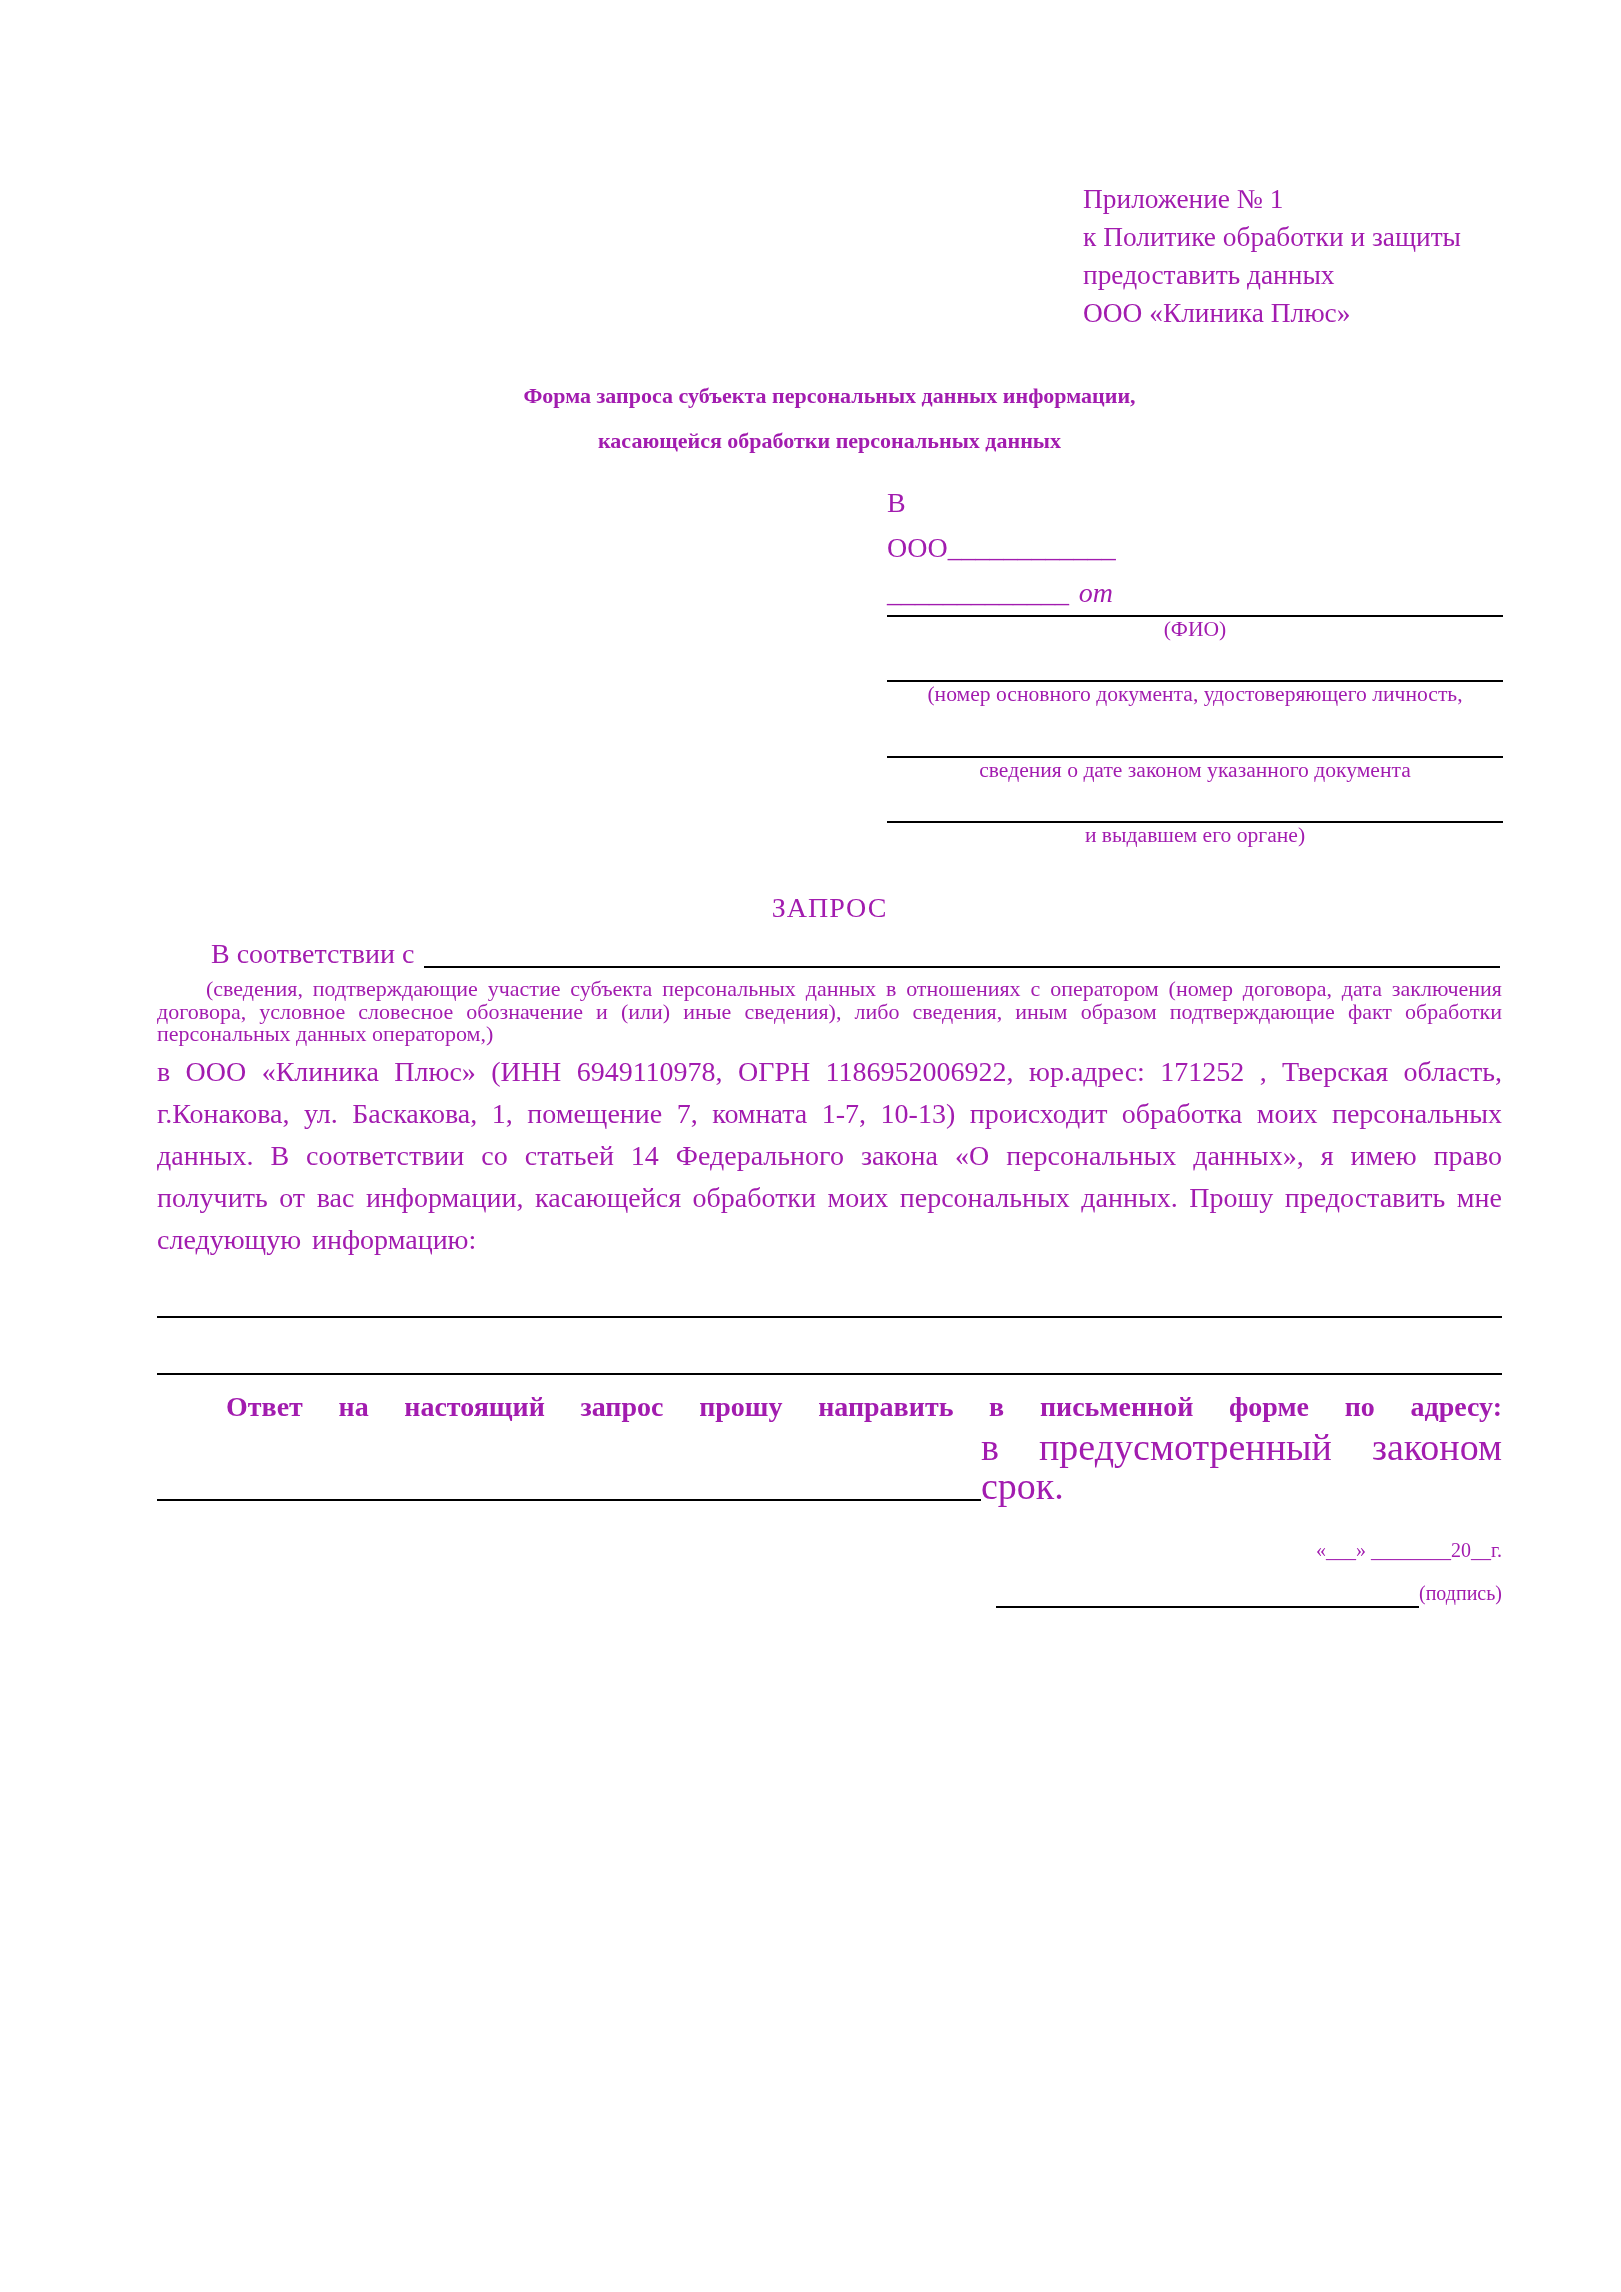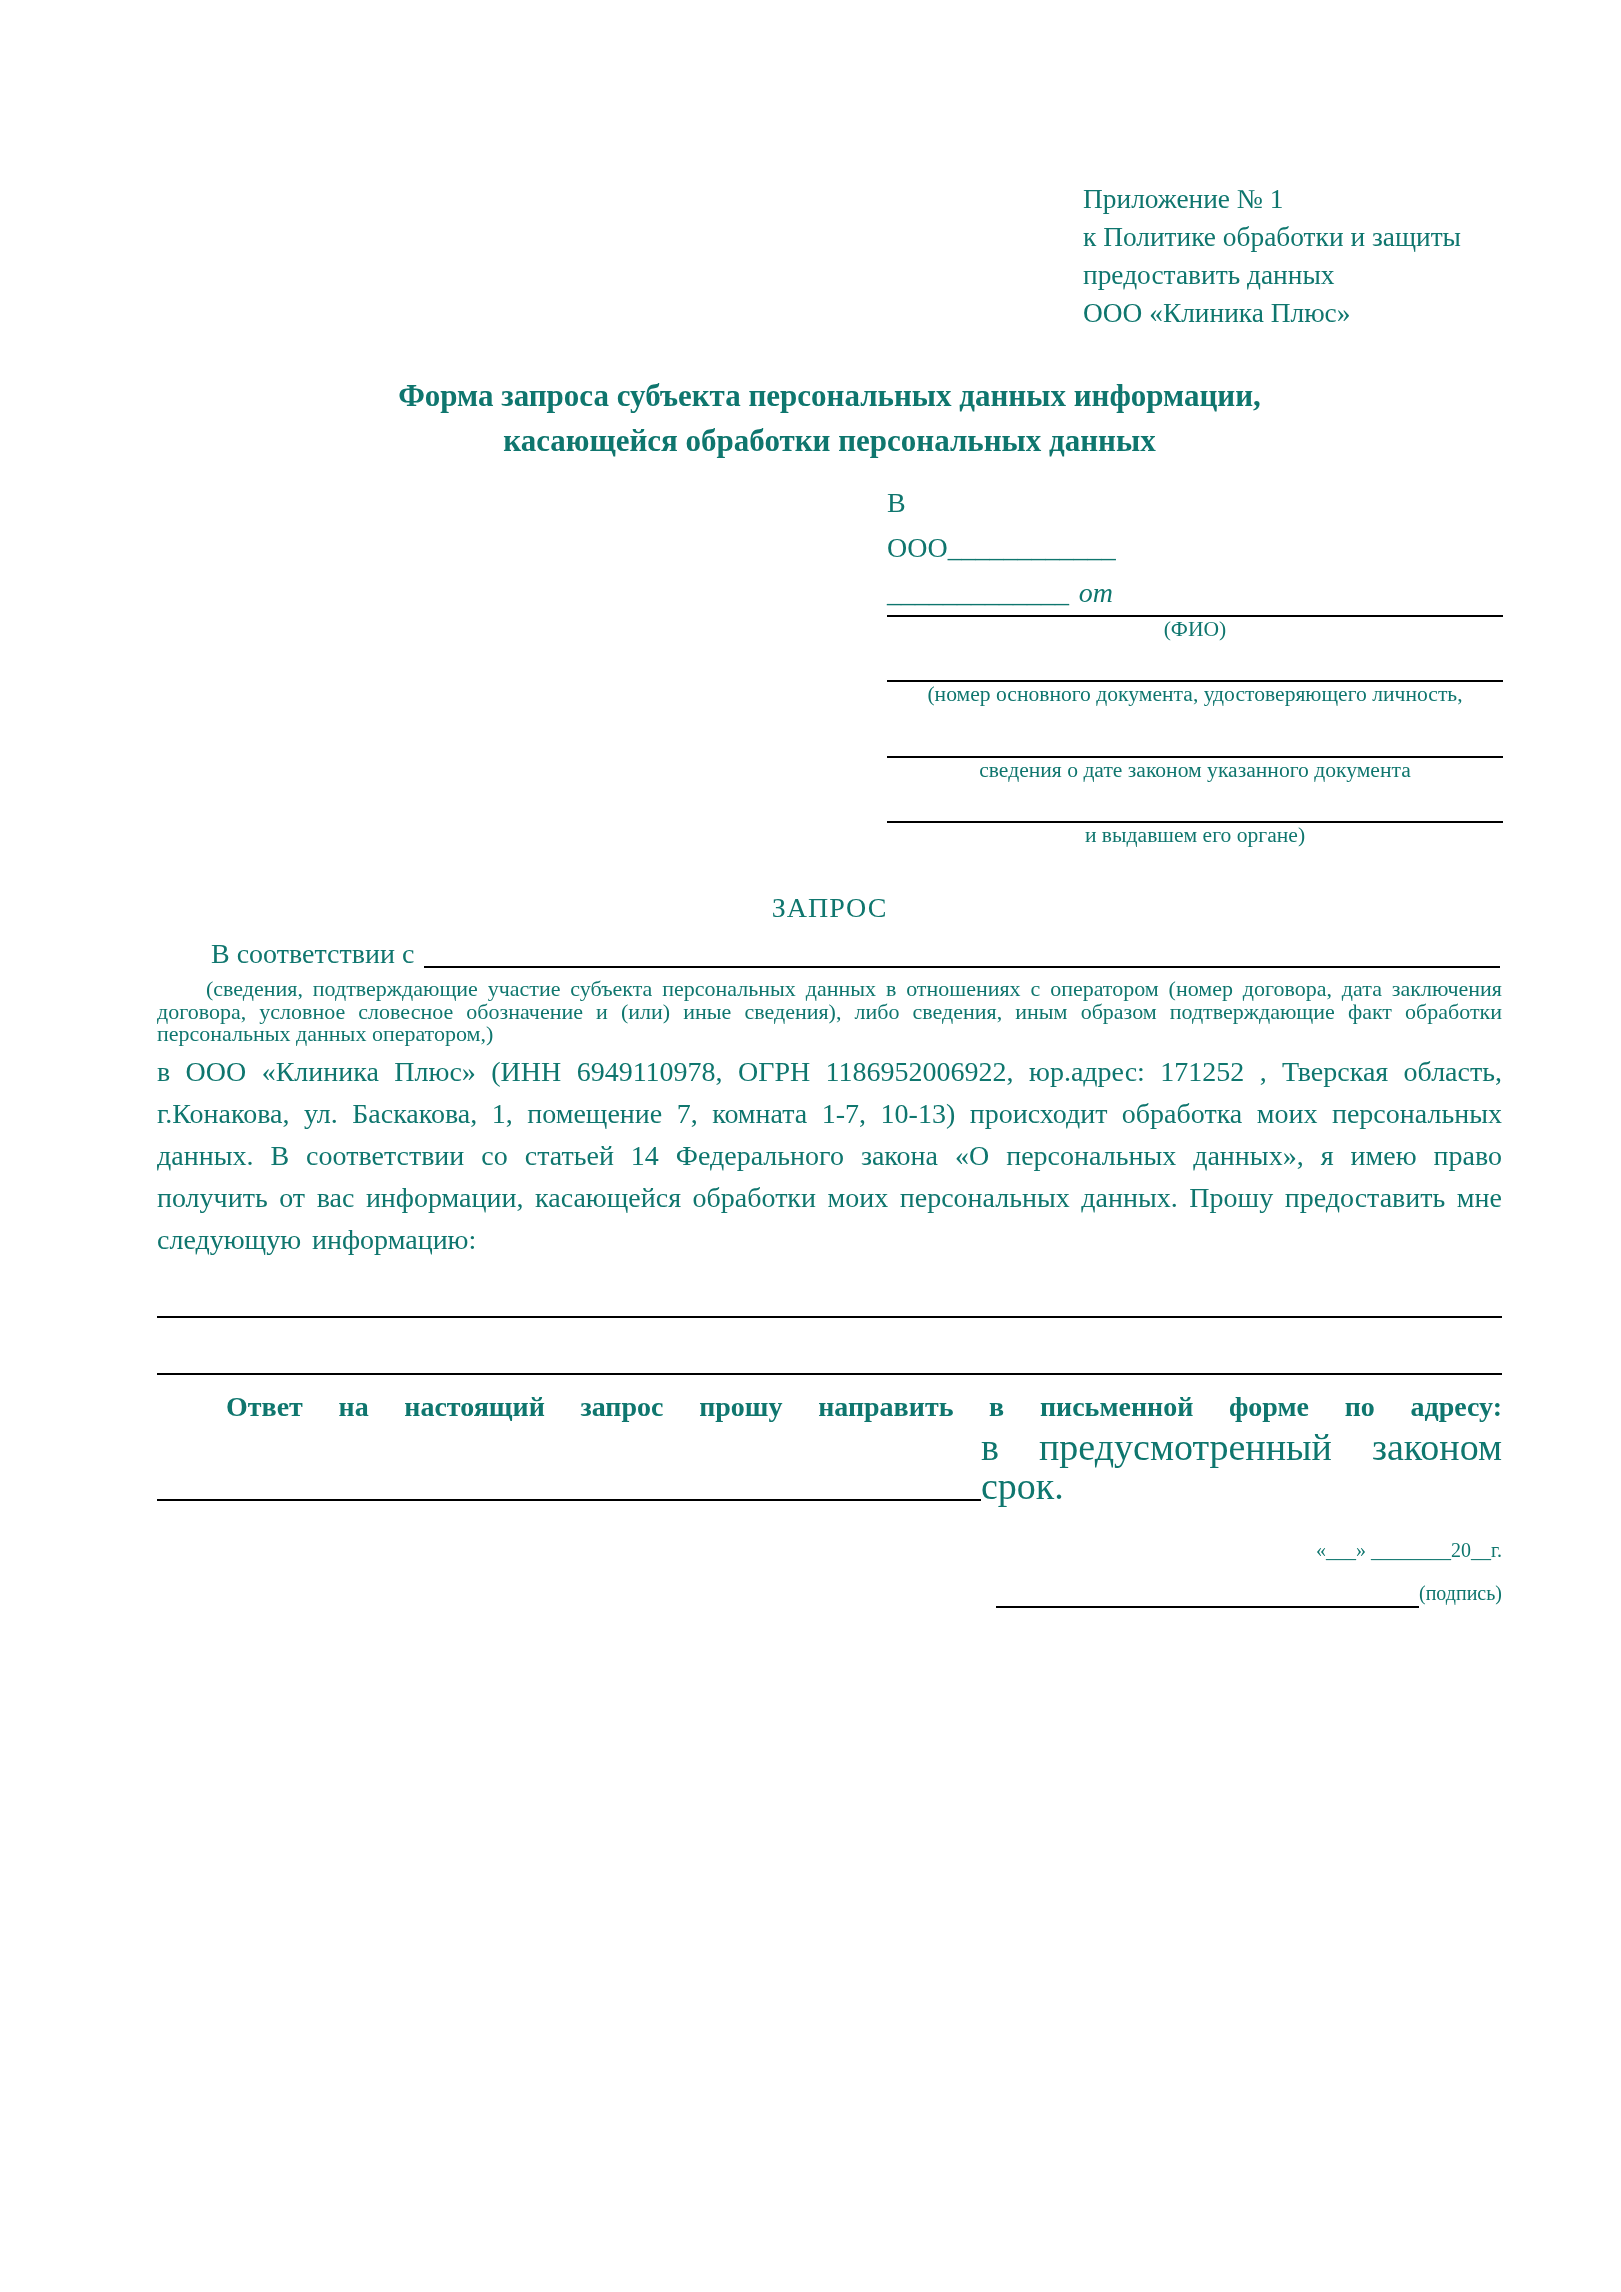--- a/index.html
+++ b/index.html
@@ -1,36 +1,36 @@
 <!DOCTYPE html>
 <html><head>
 <meta charset="utf-8">
 <style>
   html, body { margin: 0; padding: 0; background: #ffffff; }
   .page {
     position: relative;
     width: 1621px;
     height: 1686px;
     background: #ffffff;
-    color: #0f766e;
+    color: #a21caf;
     font-family: "Liberation Serif", "DejaVu Serif", serif;
     overflow: hidden;
   }
   .abs { position: absolute; }
 
   
   .appendix {
     left: 1083px; top: 180px; width: 421px;
     font-size: 27.4px; line-height: 38px;
   }
 
   
   .doc-title {
     left: 157px; top: 373px; width: 1345px;
-    font-size: 31px; font-weight: bold; line-height: 45px;
+    font-size: 22px; font-weight: bold; line-height: 45px;
     text-align: center;
   }
 
   
   .addressee {
     left: 887px; top: 480px; width: 616px;
     font-size: 28px; line-height: 45px;
   }
   .addressee .rule { border-bottom: 2px solid #000; height: 0; }
   .addressee .caption {

